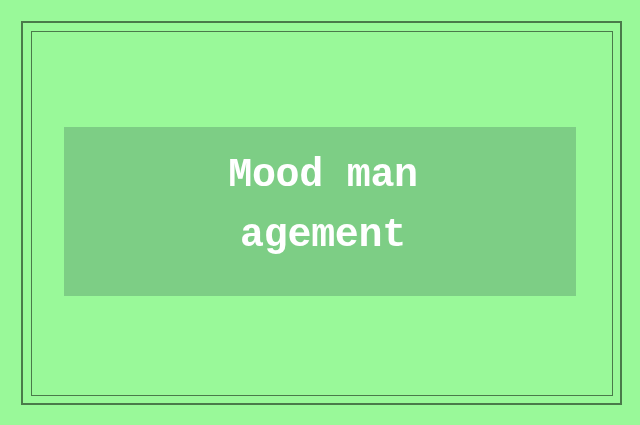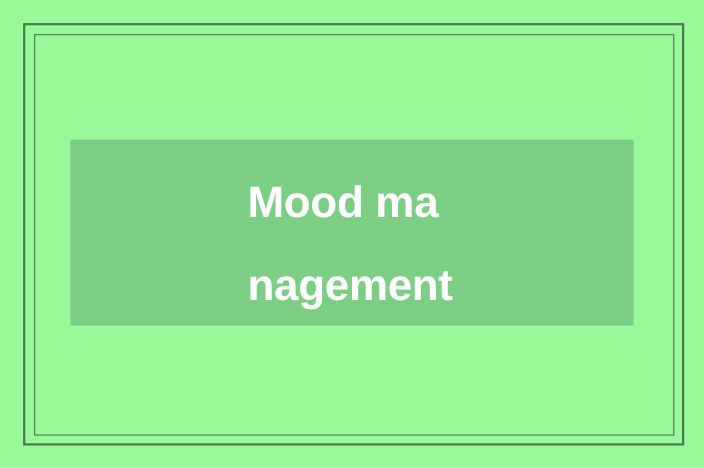--- a/index.html
+++ b/index.html
@@ -54,28 +54,28 @@
     display: block;
   }
 
   #title-text {
     position: absolute;
     left: 161px;
     top: 19px;
     width: 196px;
     margin: 0;
     color: #ffffff;
-    font-family: Liberation Sans, sans-serif;
+    font-family: Liberation Mono, monospace;
     font-size: 40px;
     font-weight: bold;
-    line-height: 76px;
+    line-height: 60px;
     letter-spacing: -0.3px;
     word-break: break-all;
     overflow-wrap: break-word;
-    text-align: left;
+    text-align: center;
   }
 </style>
 </head>
 <body>
 
 <div id="slide-canvas">
 
   <div id="frame-outer"></div>
   <div id="frame-inner"></div>
 

